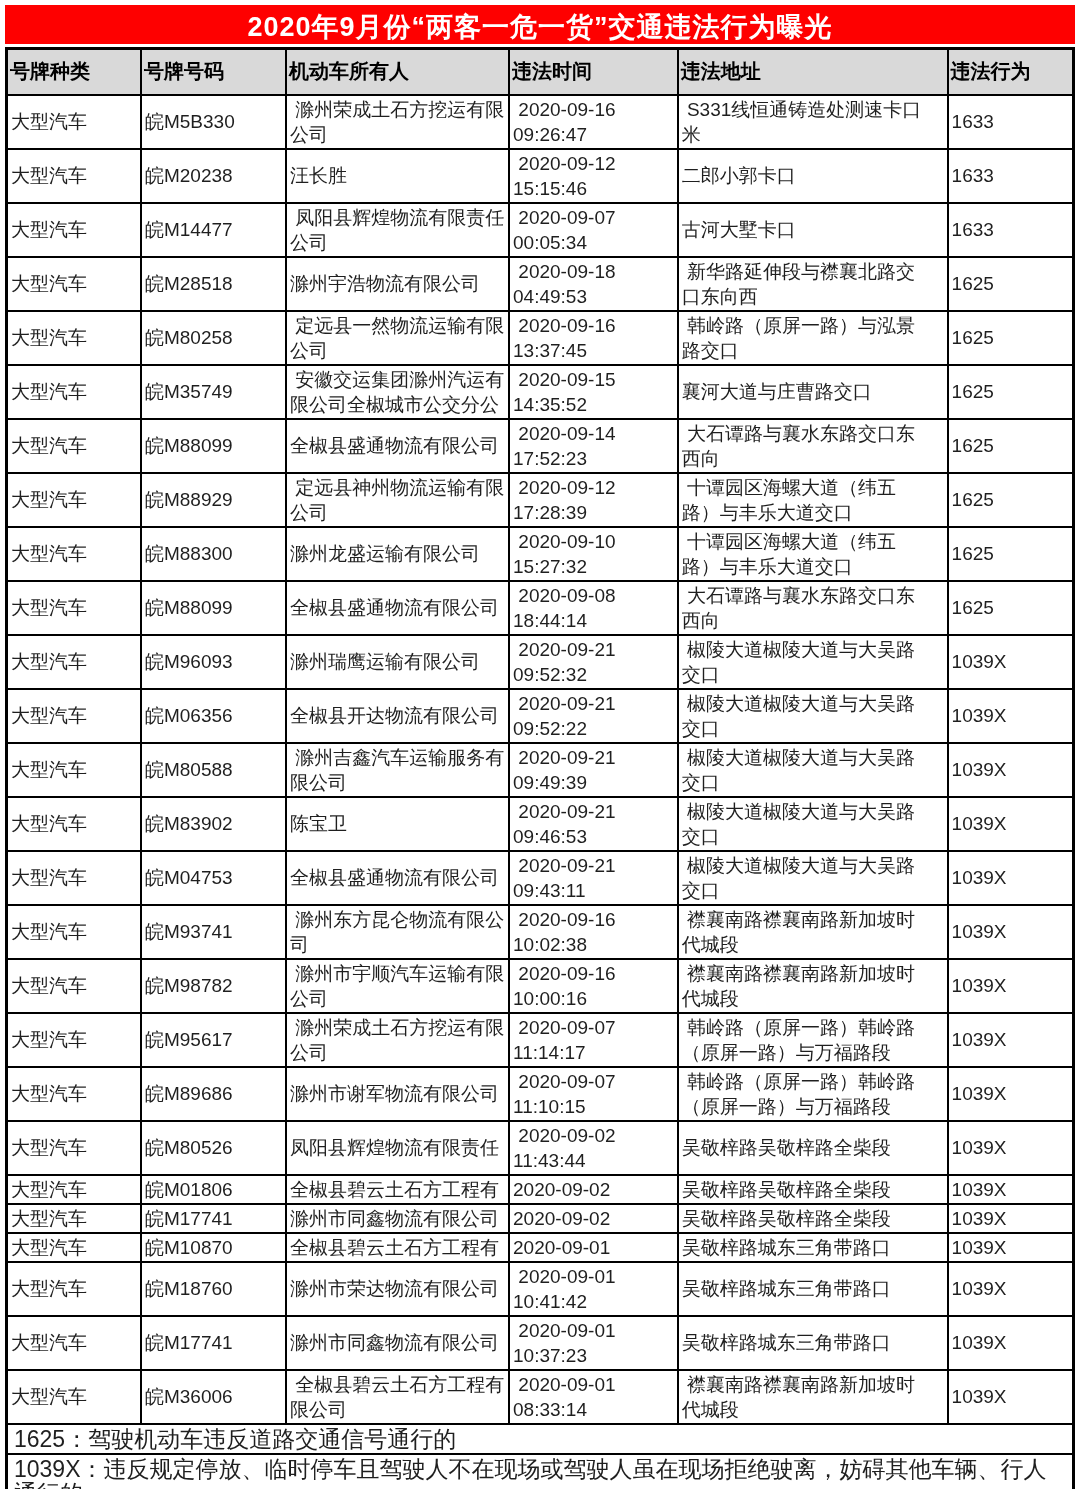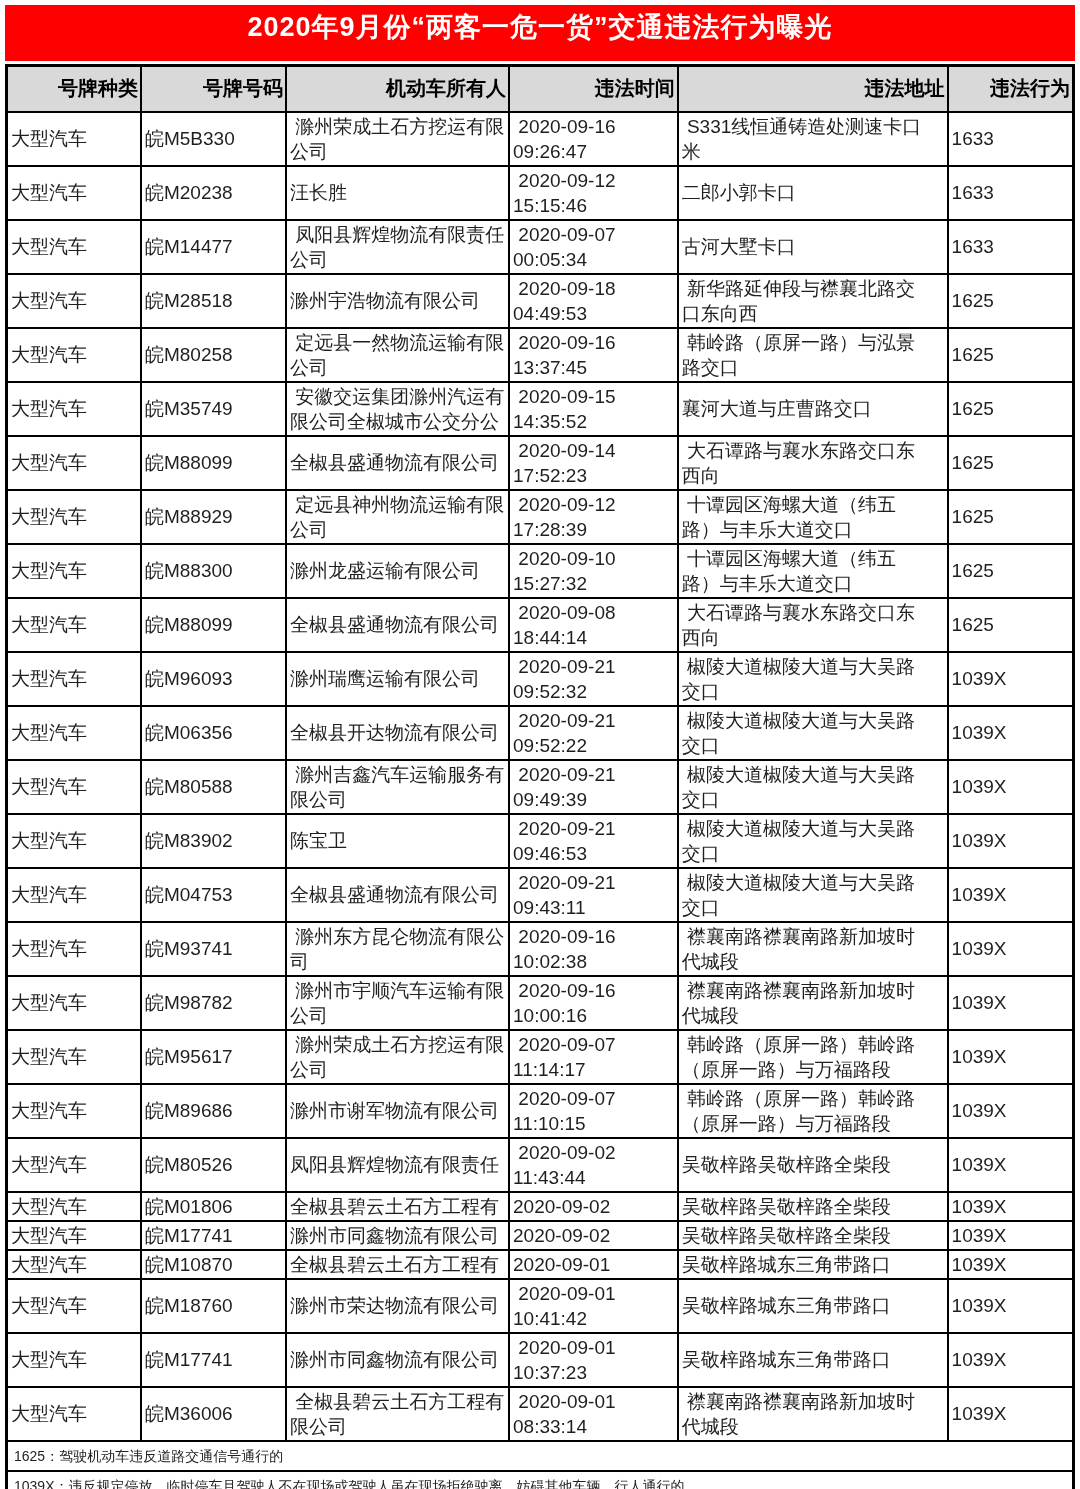--- a/index.html
+++ b/index.html
@@ -16,41 +16,41 @@
     color:#1a1a1a;
   }
   .page{width:1080px;padding:5px 5px 0 5px;}
   .title-bar{
     background:var(--title-bg);
     color:var(--title-text);
     font-size:27px;
     font-weight:bold;
     text-align:center;
     line-height:44px;
-    height:56px;
+    height:39px;
     letter-spacing:1px;
     margin-bottom:3px;
   }
   table.violations{
     width:100%;
     border-collapse:collapse;
     table-layout:fixed;
     border:3px solid var(--border);
   }
   table.violations th,
   table.violations td{
     border:2px solid var(--border);
     vertical-align:middle;
     overflow:hidden;
   }
   table.violations th{
     background:var(--header-bg);
     font-size:20px;
     font-weight:bold;
-    text-align:right;
+    text-align:left;
     height:46px;
     padding:2px;
     color:#000;
   }
   table.violations td{
     font-size:19px;
     line-height:25px;
     padding:1px 3px;
     white-space:pre-wrap;
     word-break:break-all;
@@ -63,21 +63,21 @@
   td.c4{padding-left:6px;}
   td.c5{padding-left:13px;margin-top:38px;}
   
   col.w0{width:12.6%;}
   col.w1{width:13.6%;}
   col.w2{width:20.9%;}
   col.w3{width:15.8%;}
   col.w4{width:25.3%;}
   col.w5{width:11.8%;}
   tr.footnote-row td{
-    font-size:14px;
+    font-size:23px;
     line-height:24px;
     padding:2px 4px 2px 6px;
     white-space:normal;
     word-break:break-all;
   }
 </style>
 </head>
 <body>
 
 <div class="page">

